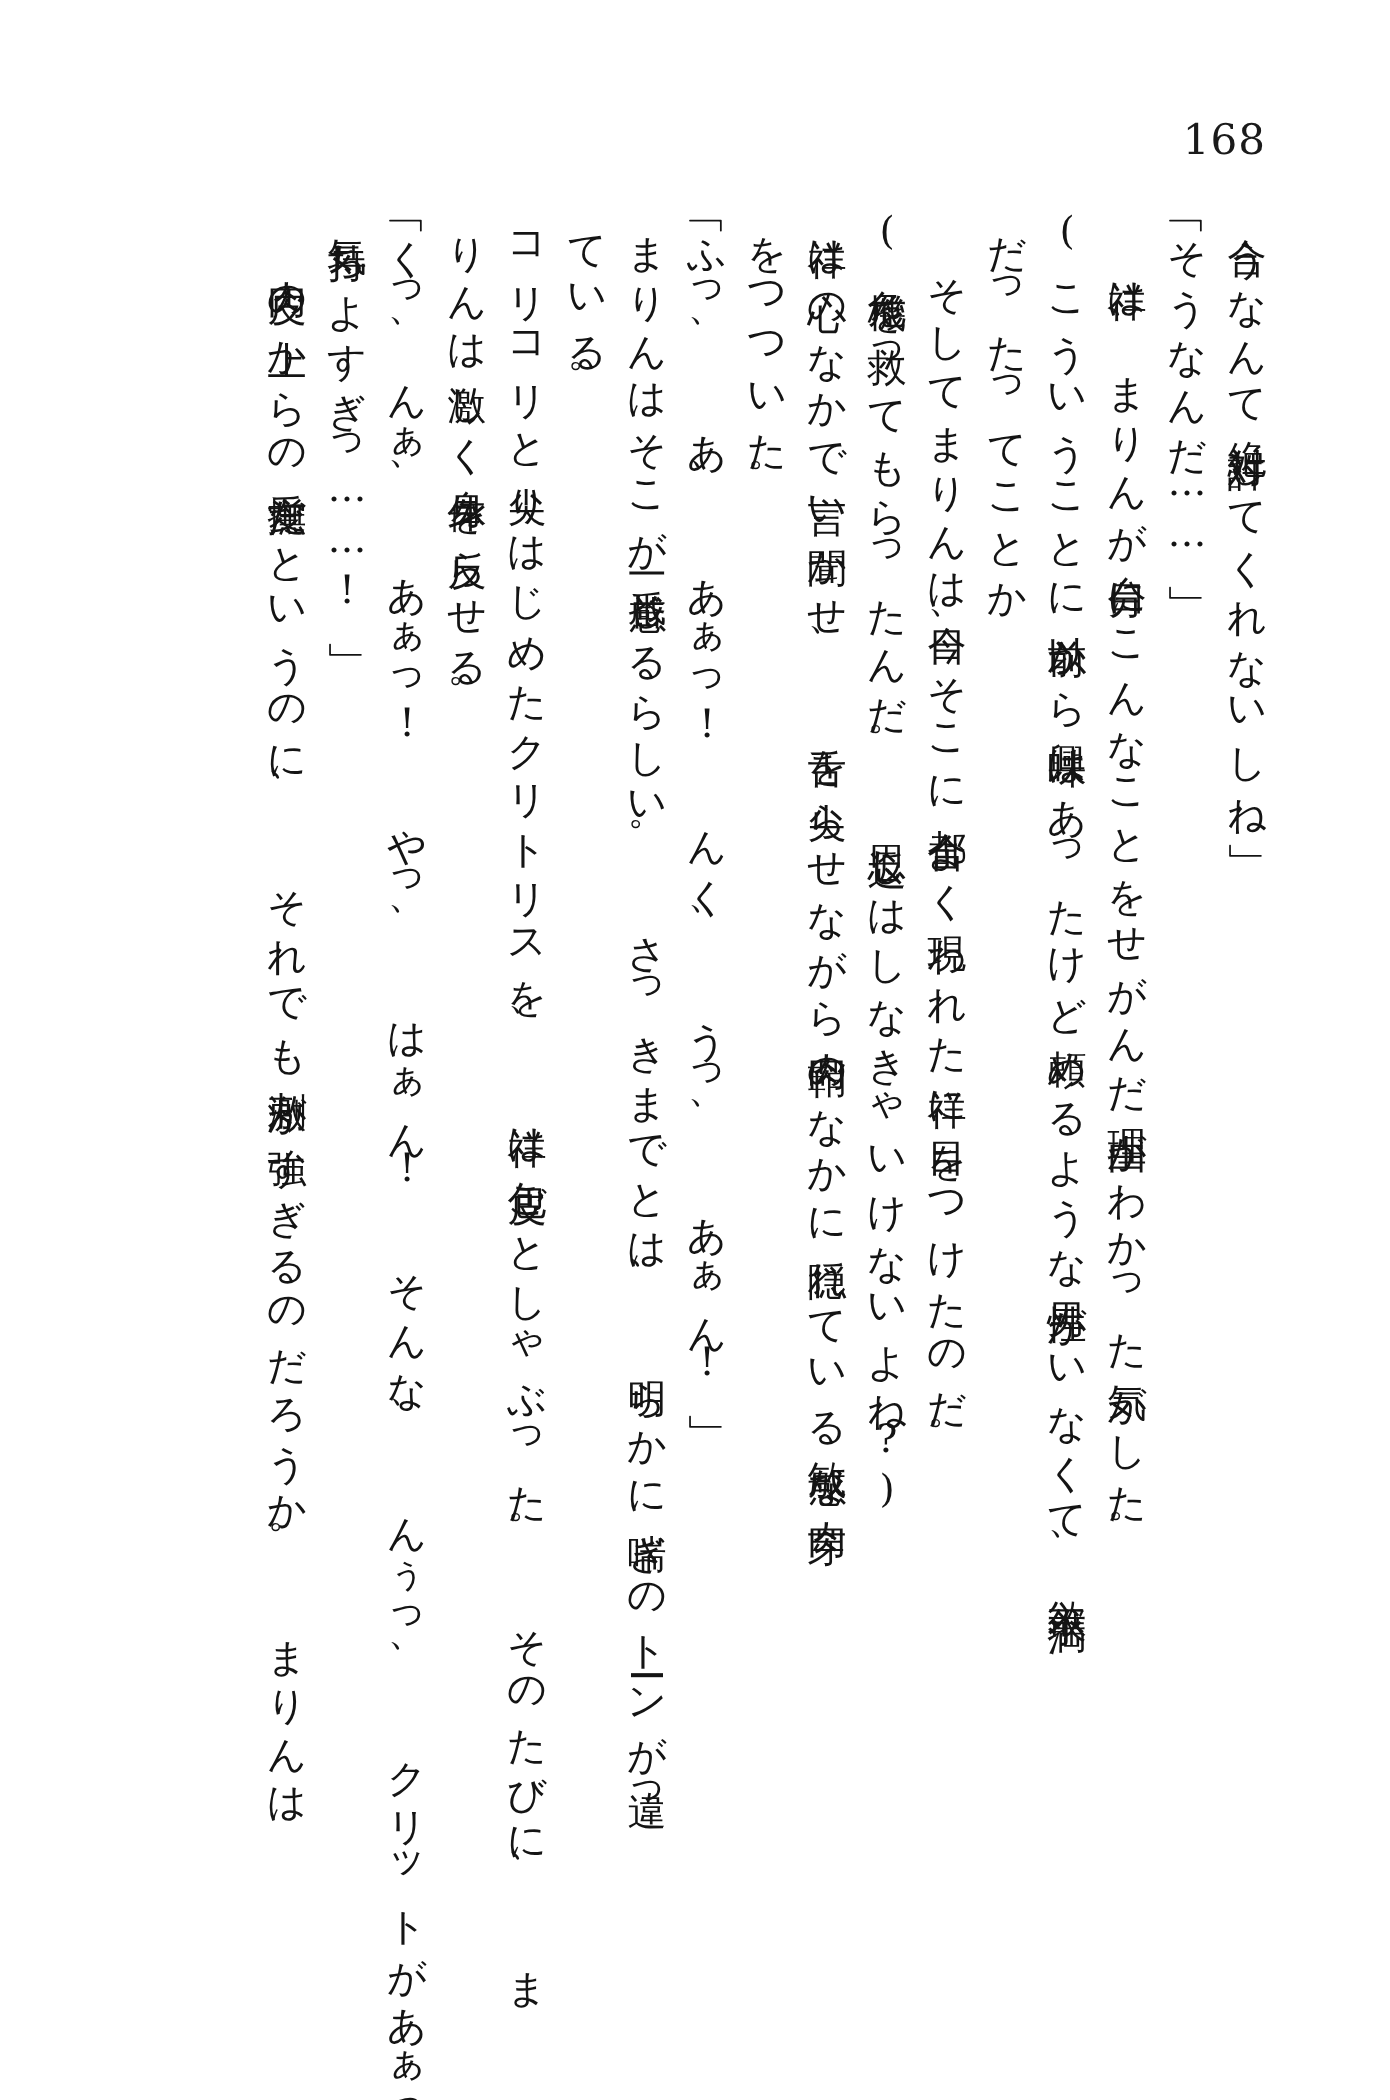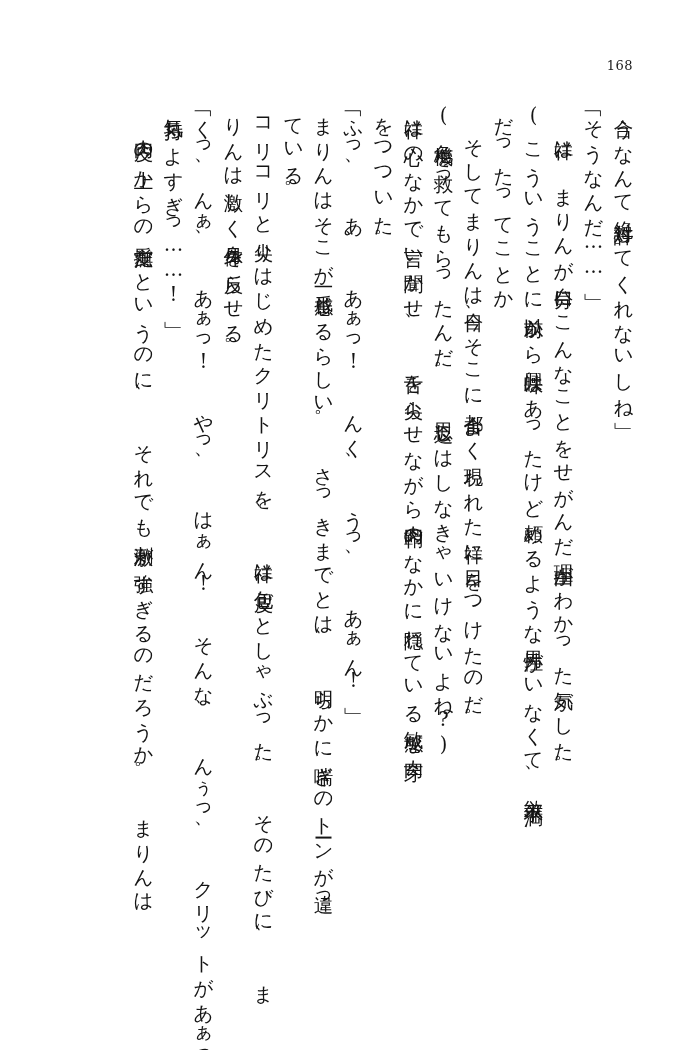--- a/index.html
+++ b/index.html
@@ -20,21 +20,21 @@
     width: 695px;
     height: 1050px;
     background: #ffffff;
   }
 
   
   #page-number {
     position: absolute;
     top: 58px;
     right: 62px;
-    font-size: 13px;
+    font-size: 21px;
     letter-spacing: 0.5px;
     color: #1a1a1a;
     font-family: "DejaVu Serif", "Liberation Serif", serif;
   }
 
   
   #text-block {
     position: absolute;
     top: 104px;
     left: 62px;

